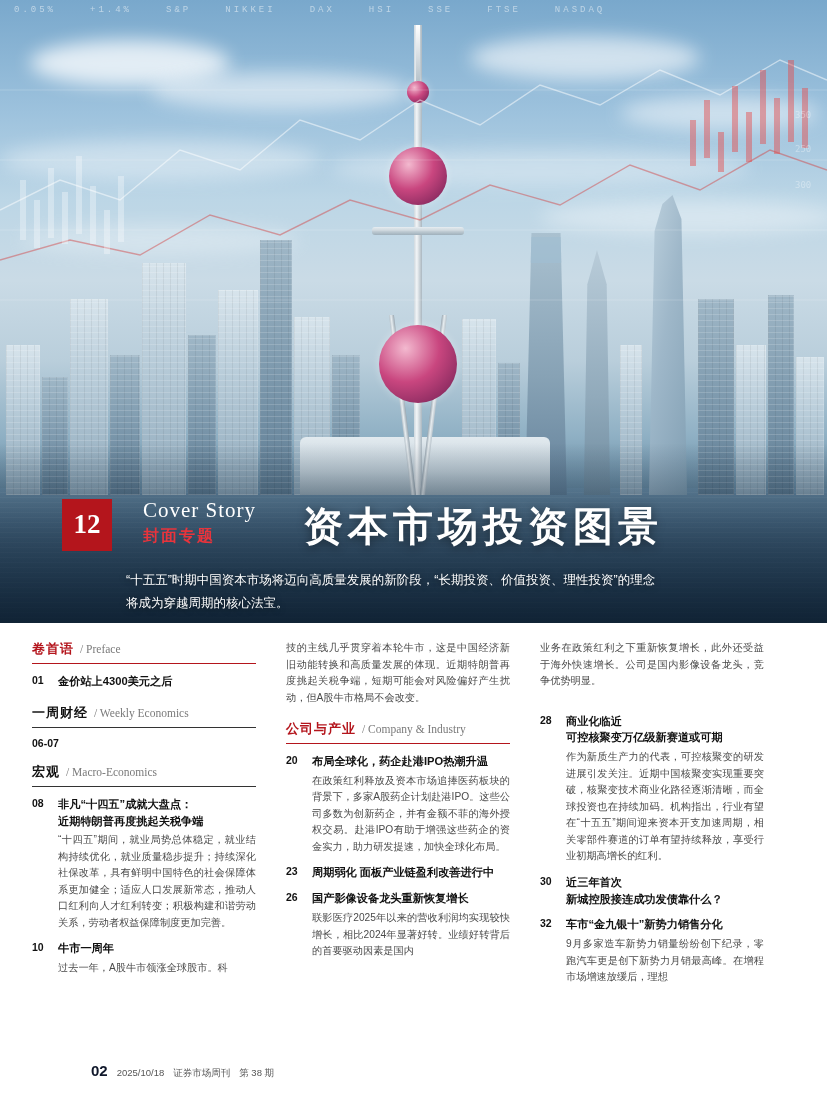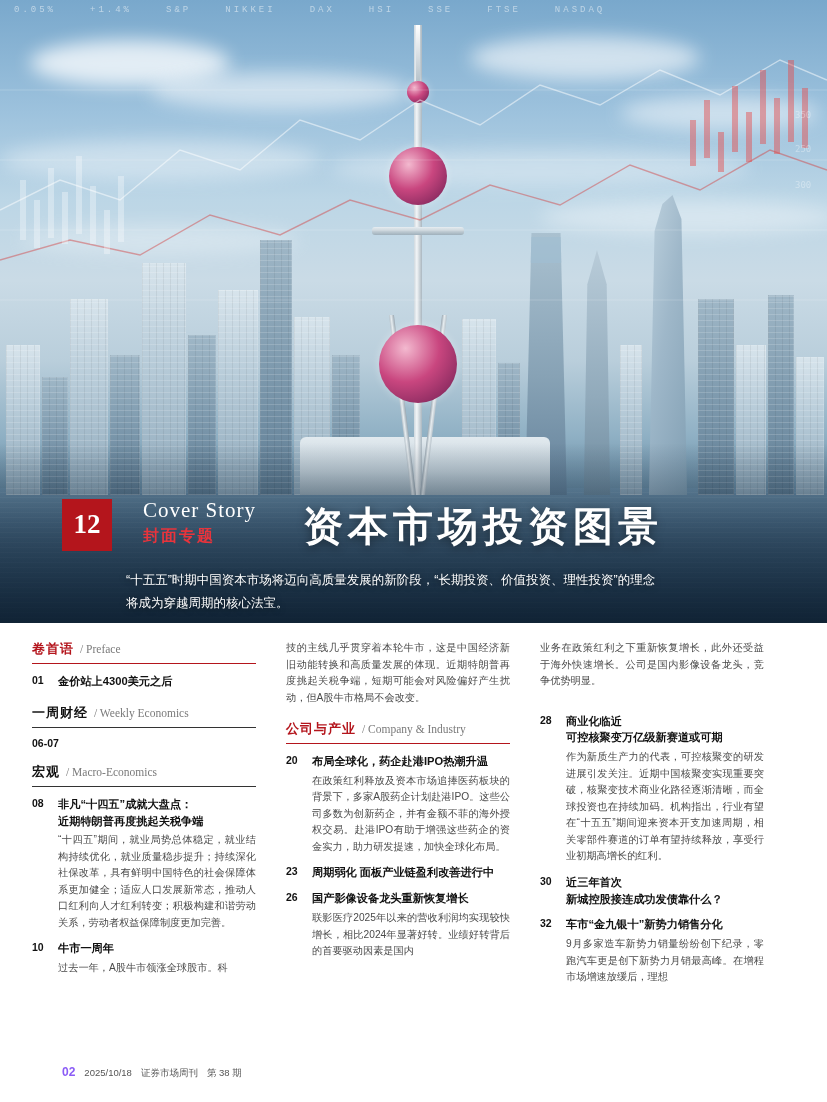--- a/index.html
+++ b/index.html
@@ -189,21 +189,21 @@
   .entry .desc{ font-size:10.2px; color:#4a4a4a; line-height:1.62; margin-top:3px; text-align:justify; }
   .lone{ font-size:10.5px; font-weight:bold; color:#111; margin-top:9px; }
   .gap{ height:14px; }
   .contbody{ font-size:10.2px; color:#4a4a4a; line-height:1.62; text-align:justify; }
 
   
   .footer{
     position:absolute; left:62px; bottom:22px;
     display:flex; align-items:baseline; gap:9px;
   }
-  .footer .fnum{ font-size:12px; font-weight:bold; color:#8b5cf6; }
+  .footer .fnum{ font-size:15px; font-weight:bold; color:#0f172a;margin-left:29px; }
   .footer .fdate{ font-size:9.5px; color:#555;margin-top:36px; }
   .footer .fmag{ font-size:9.5px; color:#555; }
   .footer .fissue{ font-size:9.5px; color:#555; }
 </style>
 </head>
 <body>
 
 <div class="hero">
 
   <div class="cloud" style="left:30px;  top:40px;  width:200px; height:46px;"></div>

